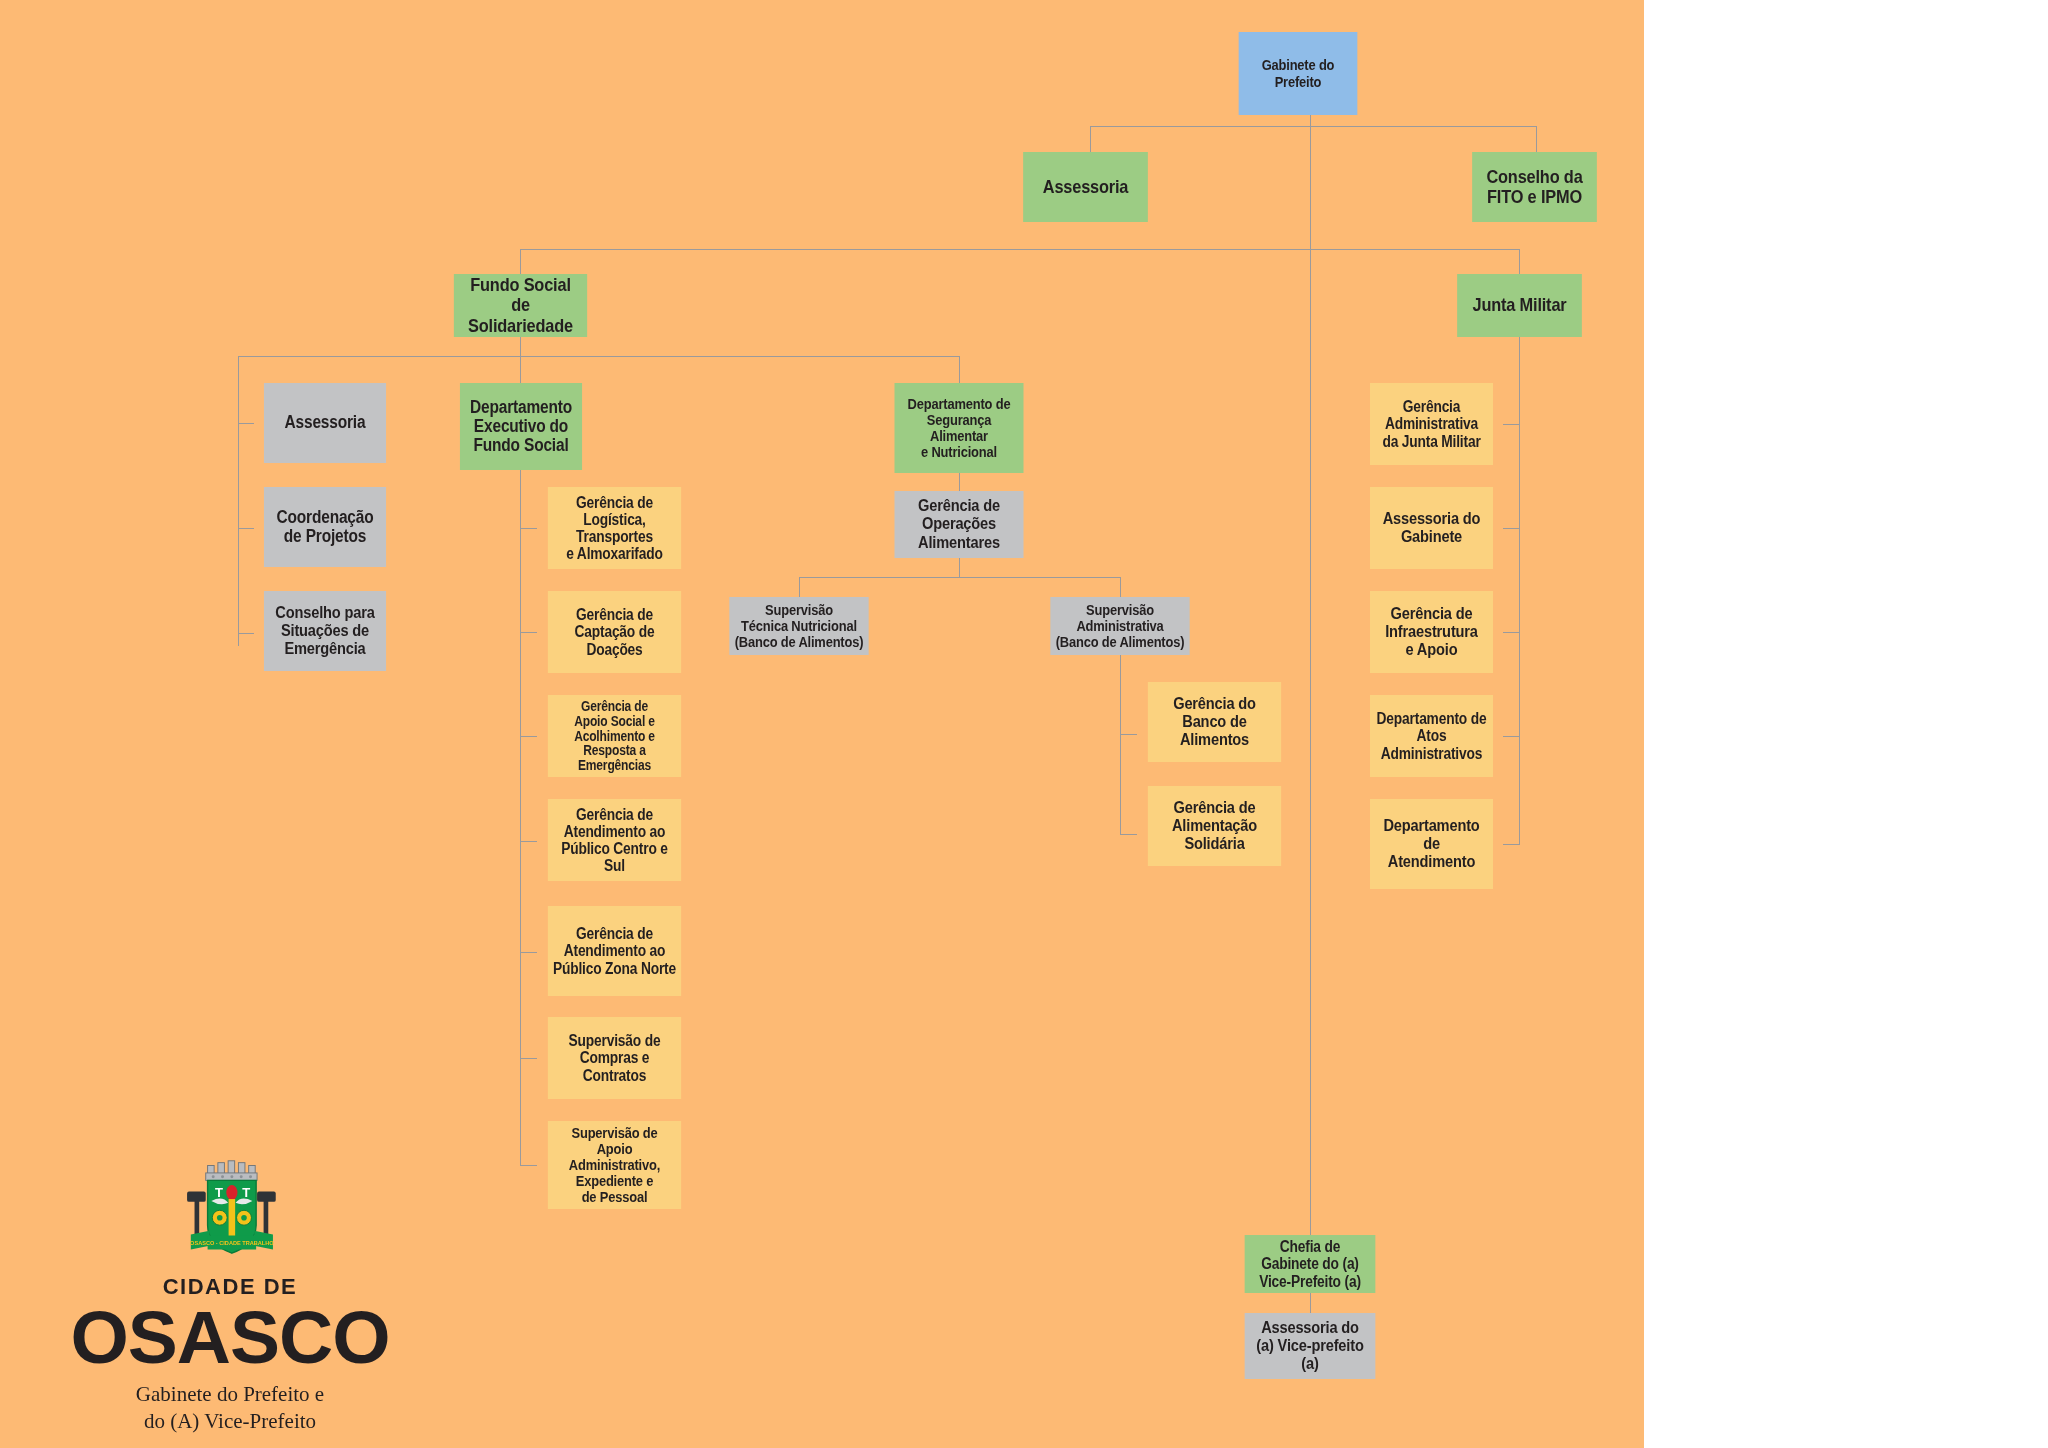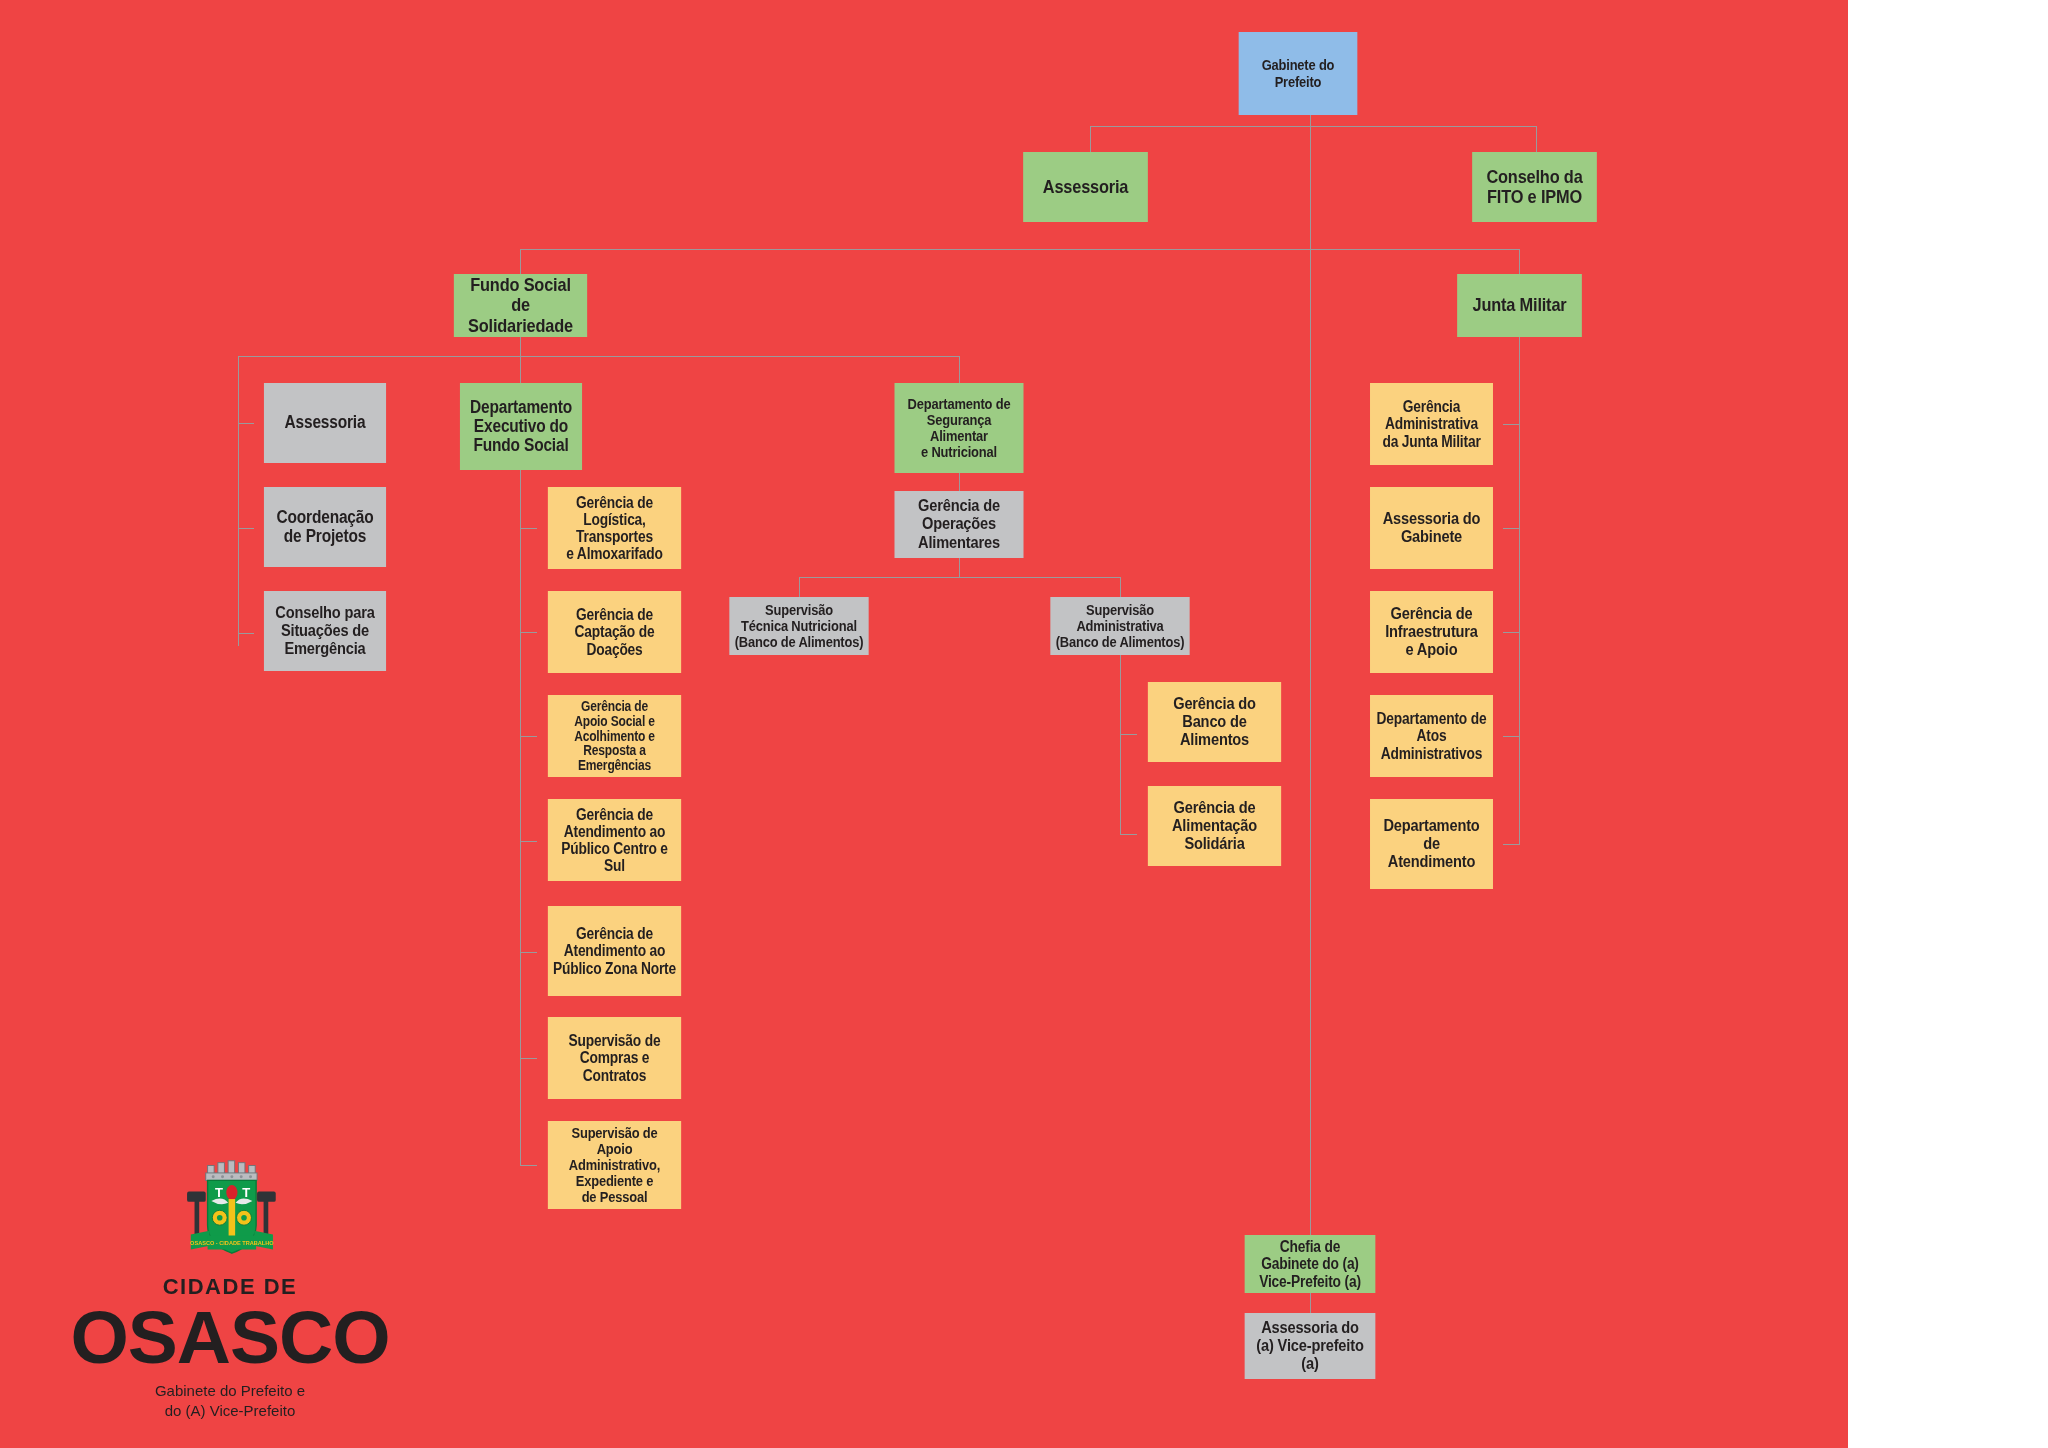--- a/index.html
+++ b/index.html
@@ -3,26 +3,25 @@
 <meta charset="utf-8">
 <title>Organograma - Gabinete do Prefeito e do (A) Vice-Prefeito</title>
 <style>
   html, body {
     margin: 0;
     padding: 0;
     background: #ffffff;
   }
   #root {
     position: relative;
-    width: 1812px;
+    width: 1644px;
     height: 1448px;
-    background: #ef4444;
+    background: #fdba74;
     font-family: "Liberation Sans", "DejaVu Sans", sans-serif;
     overflow: hidden;
-    padding-left: 36px;
   }
   .node {
     position: absolute;
     box-sizing: border-box;
     display: flex;
     align-items: center;
     justify-content: center;
     text-align: center;
     color: #231f20;
     line-height: 1.07;
@@ -69,23 +68,23 @@
   .logo-osasco {
     font-family: "Liberation Sans", "DejaVu Sans", sans-serif;
     font-weight: 700;
     font-size: 75px;
     letter-spacing: -1px;
     color: #231f20;
     line-height: 0.96;
     margin-top: 1px;
   }
   .logo-sub {
-    font-family: Liberation Sans, sans-serif;
+    font-family: Liberation Serif, serif;
     font-weight: 400;
-    font-size: 15px;
+    font-size: 21px;
     color: #231f20;
     line-height: 1.3;
     margin-top: 8px;
     white-space: pre-line;
   }
 </style>
 </head>
 <body>
 
 <div id="root">

